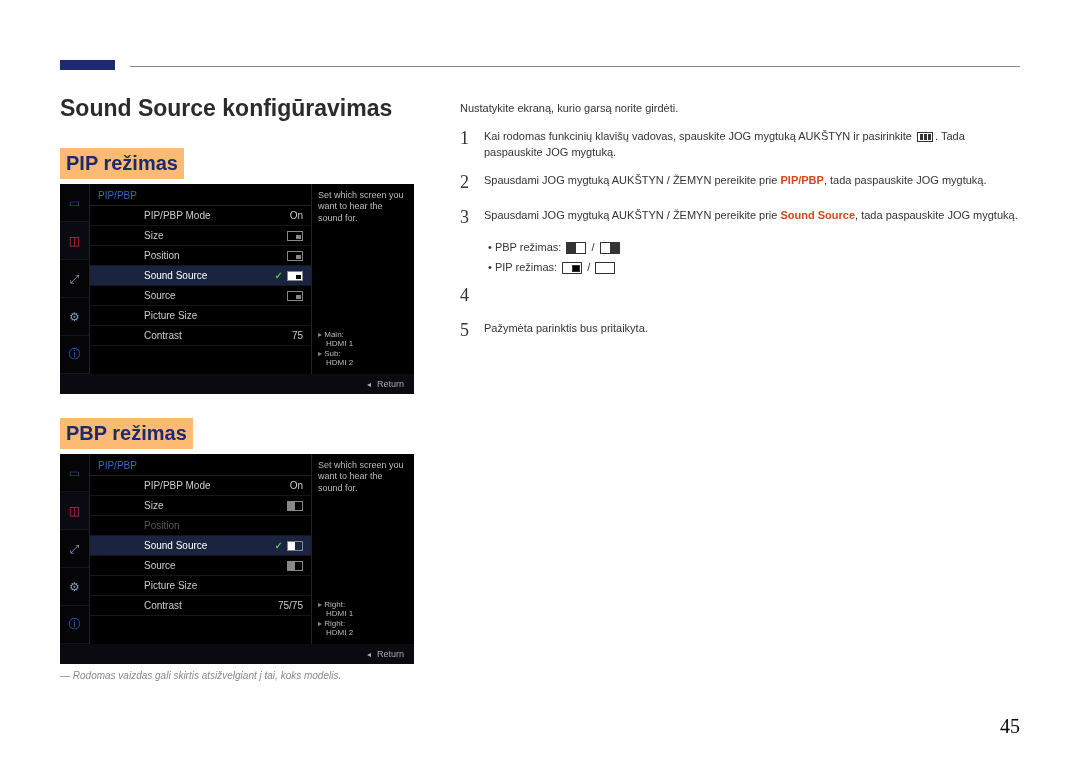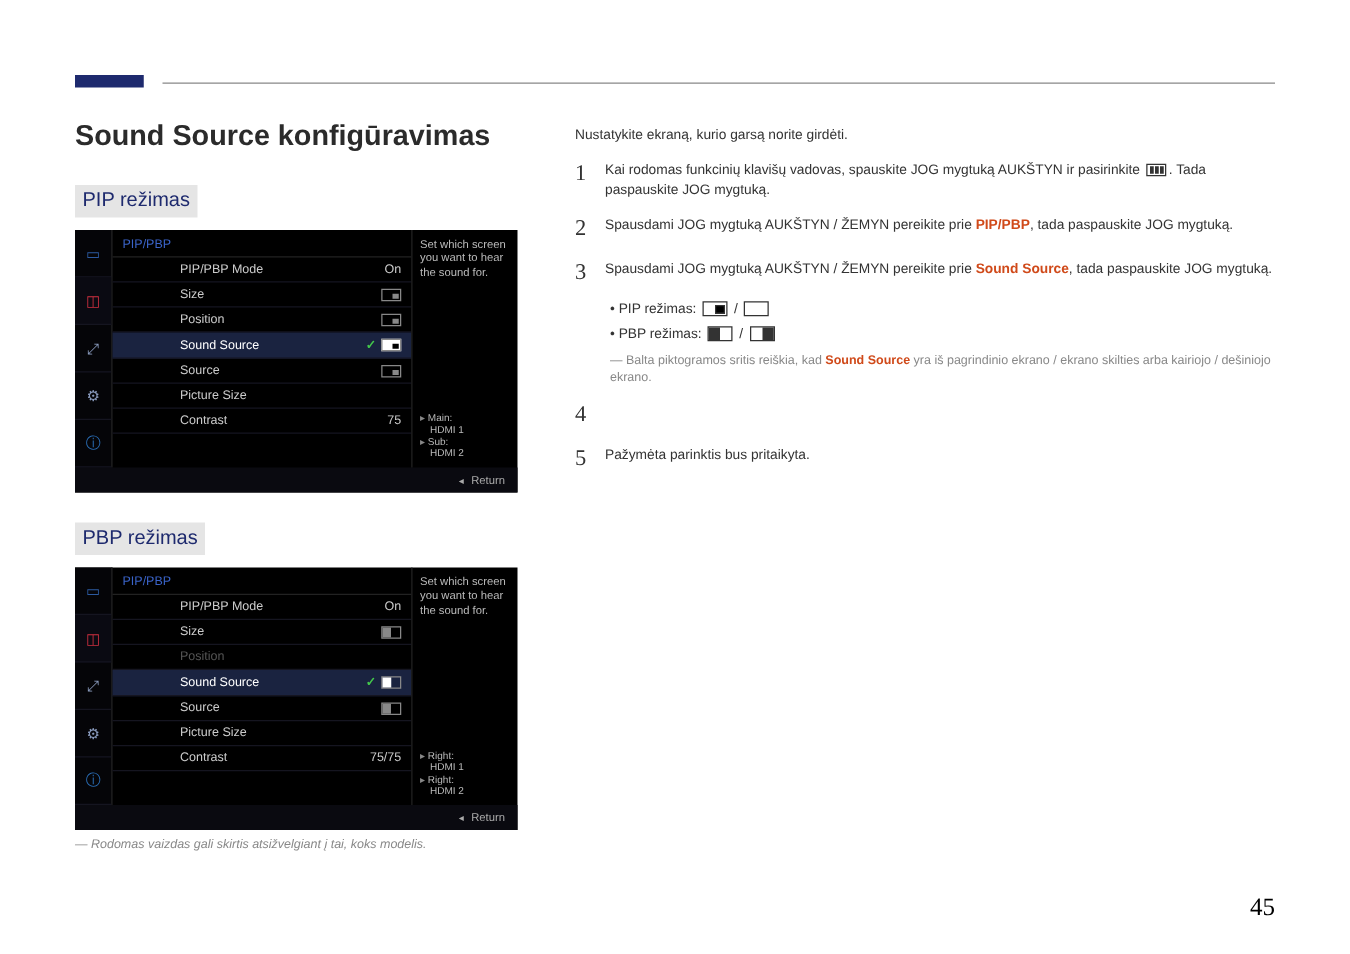--- a/index.html
+++ b/index.html
@@ -28,24 +28,24 @@
   }
   .page-title {
     position: absolute;
     top: 95px;
     left: 60px;
     font-size: 23px;
     font-weight: 600;
     color: #2b2b2b;
   }
   .mode-label {
-    background: #e5e5e5;
+    background: #fdba74;
     color: #1e2a6e;
-    font-weight: 400;
-    font-size: 16px;
+    font-weight: 700;
+    font-size: 20px;
     padding: 4px 6px;
     display: inline-block;
   }
   .mode1 { position: absolute; top: 148px; left: 60px; }
   .mode2 { position: absolute; top: 418px; left: 60px; }
 
   .osd {
     position: absolute;
     left: 60px;
     width: 354px;
@@ -124,21 +124,21 @@
     width:5px;height:4px;background:#000;
   }
   .chip.pbp-left::before{
     content:'';position:absolute;left:0;top:0;bottom:0;width:50%;background:#fff;
   }
   .check {
     color:#43c74b; font-weight:bold; margin-right:2px;
   }
 
   .osd-desc {
-    width: 85px;
+    width: 103px;
     padding: 6px 6px;
     font-size: 9px;
     color: #bbb;
     line-height: 1.25;
     border-left: 1px solid #222;
     display:flex;
     flex-direction:column;
     justify-content:space-between;
   }
   .osd-desc .meta { font-size: 8px; line-height:1.2;}
@@ -385,24 +385,23 @@
   <div class="step">
     <div class="num">2</div>
     <div class="txt"><span>Spausdami JOG mygtuką AUKŠTYN / ŽEMYN pereikite prie </span><span class="hl">PIP/PBP</span><span>, tada paspauskite JOG mygtuką.</span></div>
   </div>
   <div class="step">
     <div class="num">3</div>
     <div class="txt"><span>Spausdami JOG mygtuką AUKŠTYN / ŽEMYN pereikite prie </span><span class="hl">Sound Source</span><span>, tada paspauskite JOG mygtuką.</span></div>
   </div>
 
   <ul class="sub-bullets">
+    <li><span>PBP režimas: </span><span class="subicon pbp-a"></span> / <span class="subicon pbp-b"></span></li>
     <li><span>PIP režimas: </span><span class="subicon pip-a"></span> / <span class="subicon pip-b"></span></li>
-    <li><span>PBP režimas: </span><span class="subicon pbp-a"></span> / <span class="subicon pbp-b"></span></li>
   </ul>
-  <div class="dash-note">― <span>Balta piktogramos sritis reiškia, kad </span><span class="hl">Sound Source</span><span> yra iš pagrindinio ekrano / ekrano skilties arba kairiojo / dešiniojo ekrano.</span></div>
 
   <div class="step">
     <div class="num">4</div>
   </div>
   <div class="step">
     <div class="num">5</div>
     <div class="txt">Pažymėta parinktis bus pritaikyta.</div>
   </div>
 </div>
 

